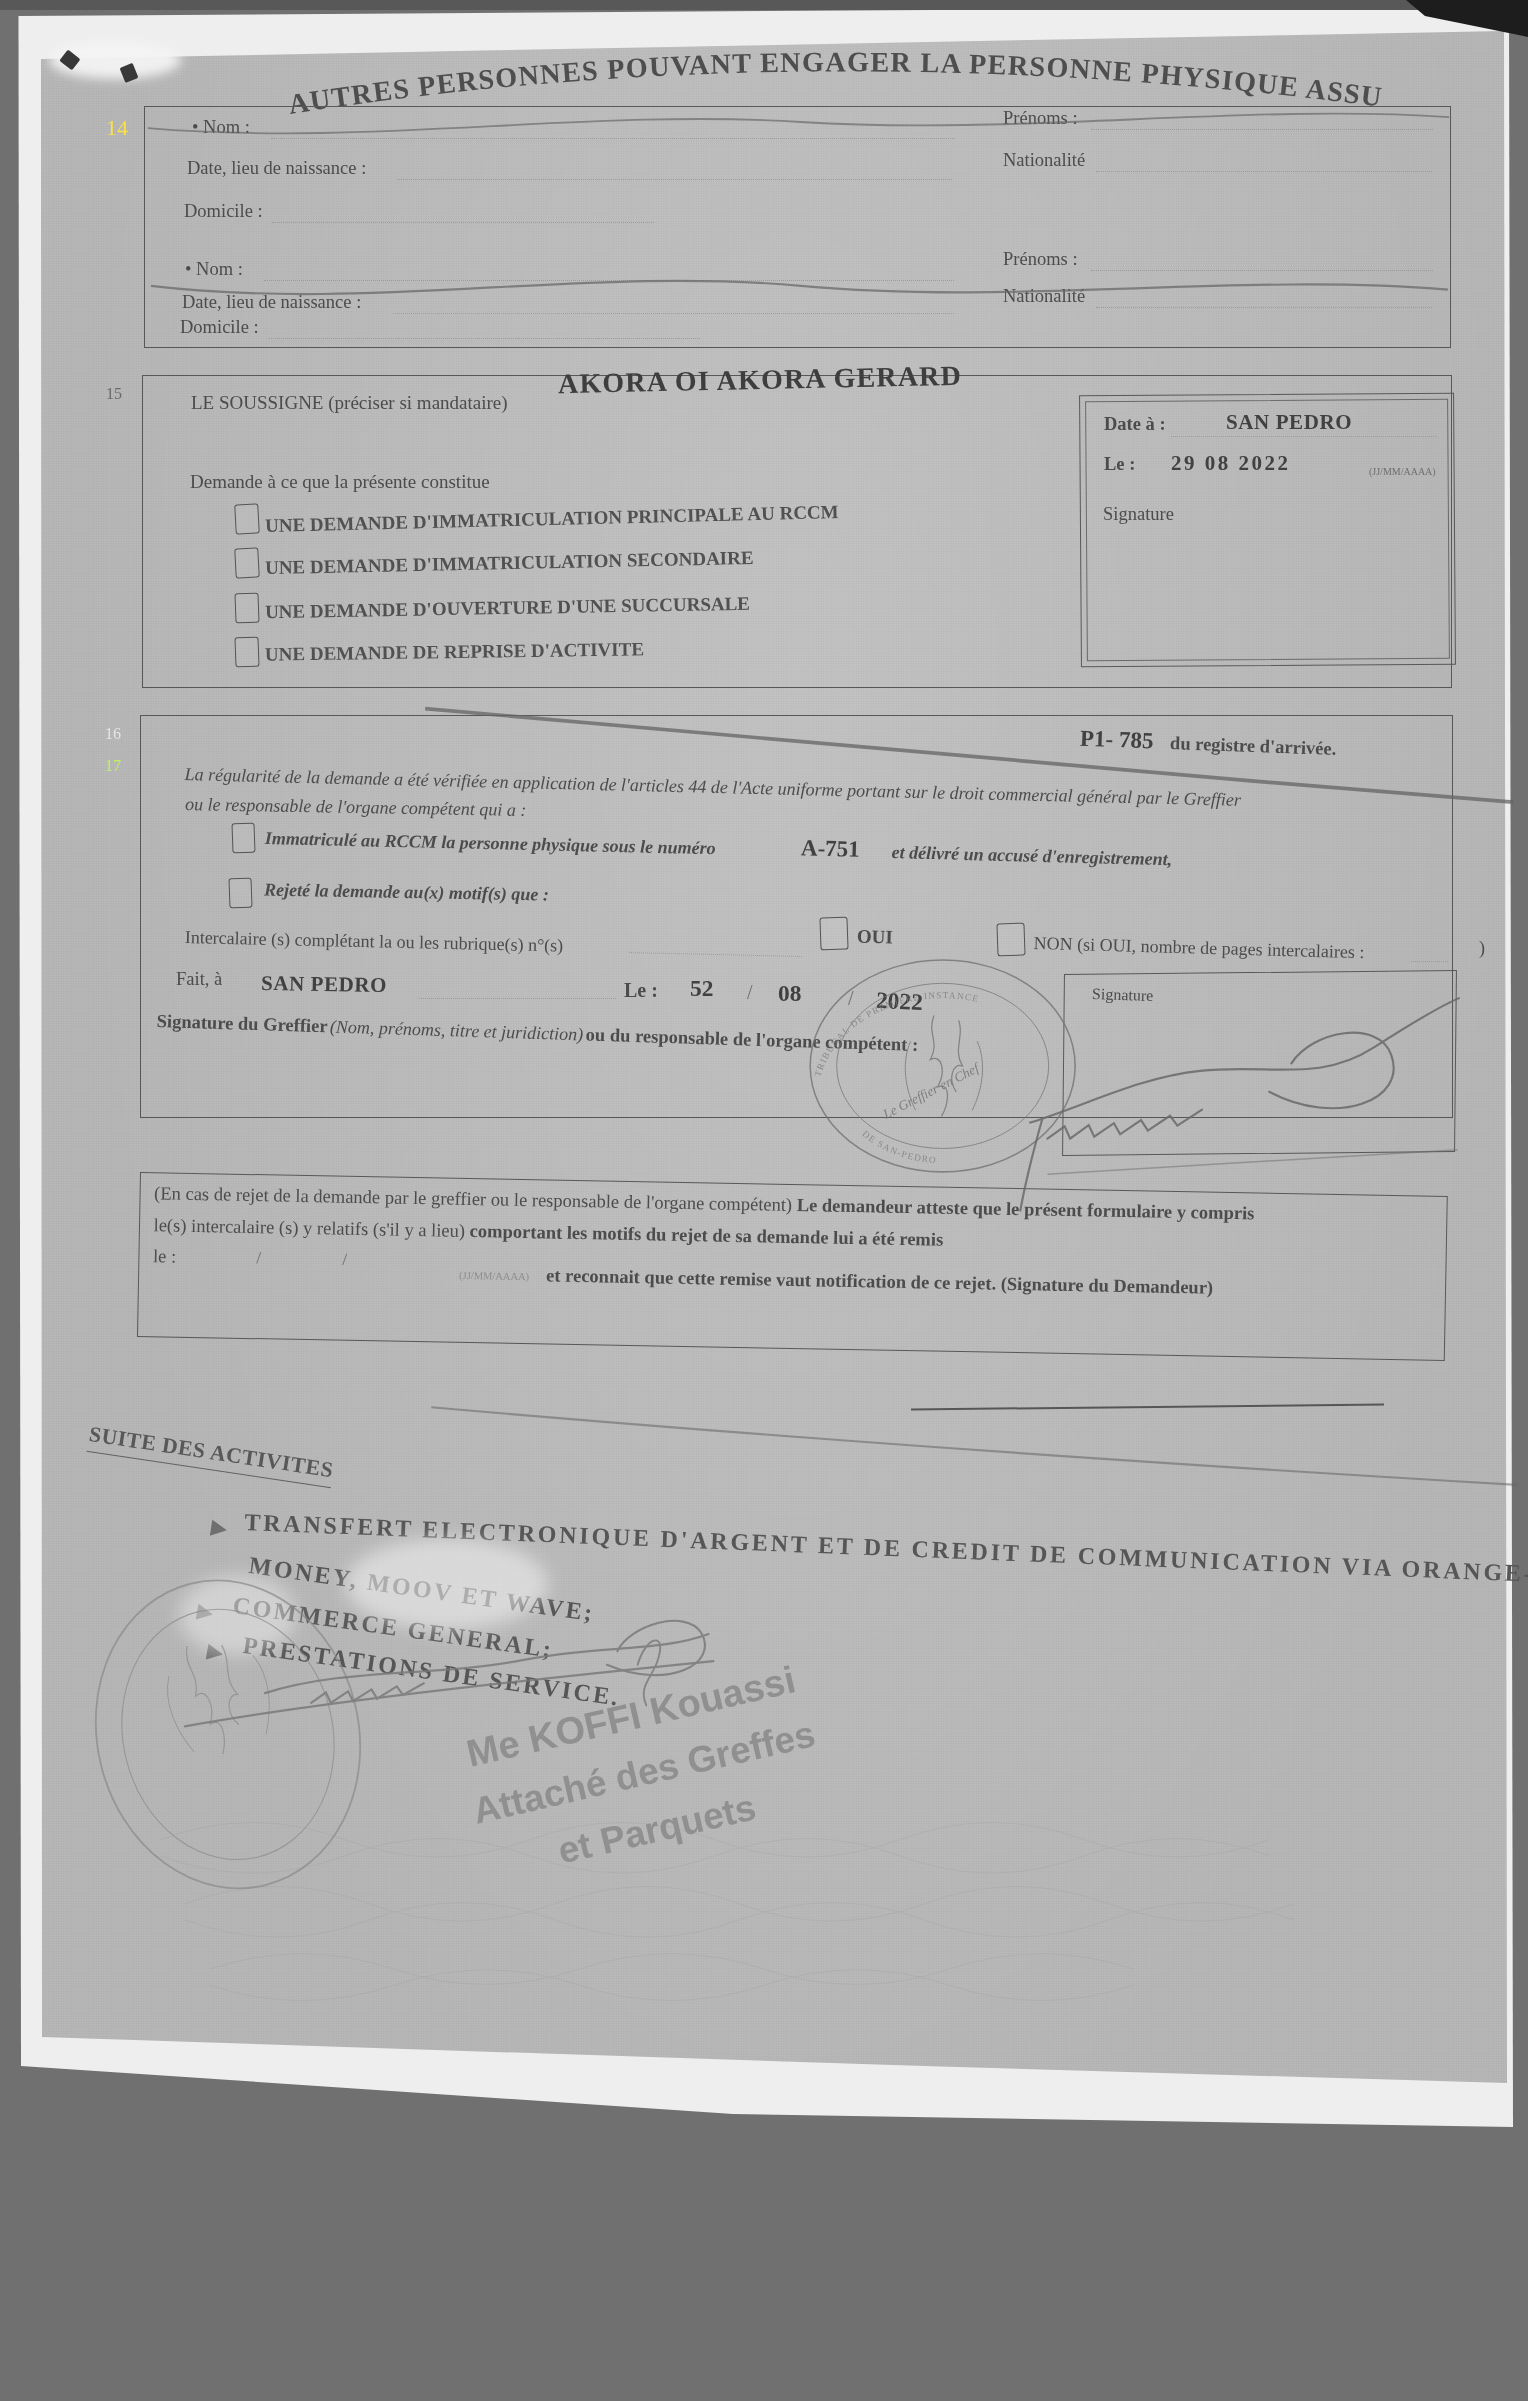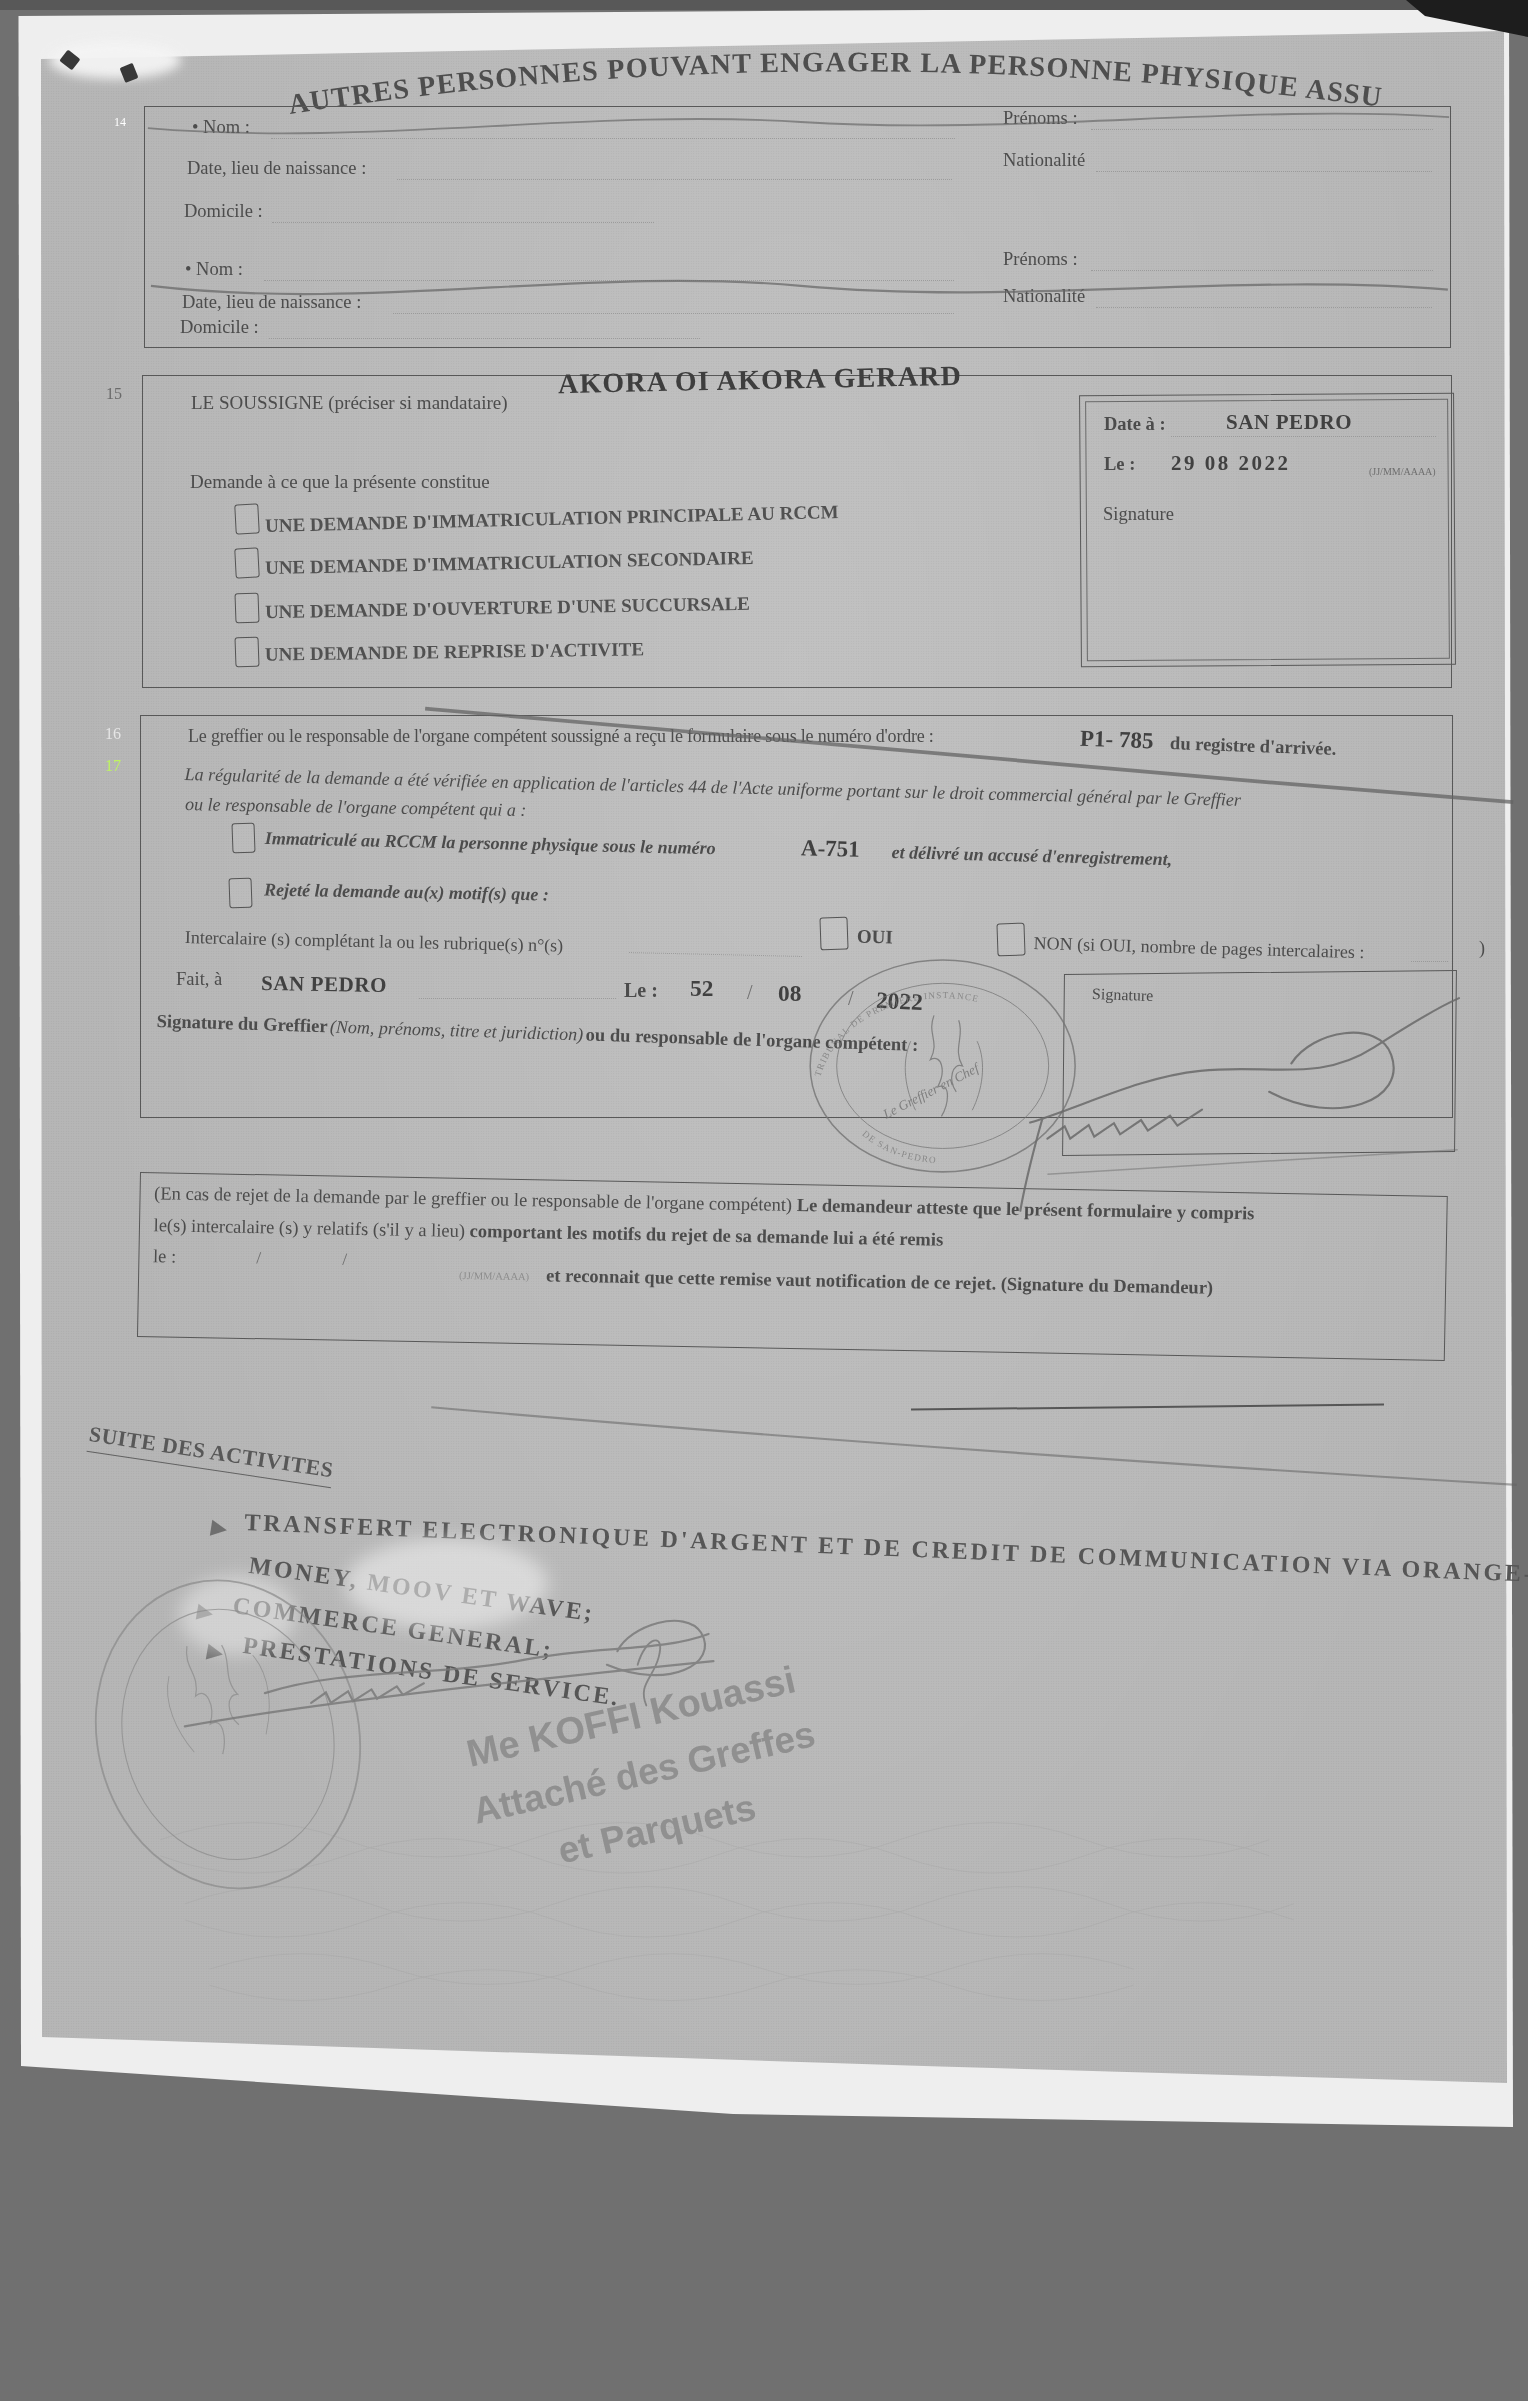--- a/index.html
+++ b/index.html
@@ -49,21 +49,21 @@
 
   <svg class="abs" style="left:0;top:0;width:1528px;height:197px" viewBox="0 0 2480 320">
     <defs>
         <path id="titleArc" d="M 470,185 Q 1320,52 2255,175"></path>
       </defs>
     <text font-family="Liberation Serif, DejaVu Serif, serif" font-weight="bold" font-size="46" letter-spacing="2" fill="#4e4e4e">
       <textPath href="#titleArc">AUTRES PERSONNES POUVANT ENGAGER LA PERSONNE PHYSIQUE ASSUJETTIE</textPath>
     </text>
   </svg>
 
-  <div class="lbl" style="left:114px;top:115px;font-size:12px;color:#ffffff">14</div>
+  <div class="lbl" style="left:106px;top:115px;font-size:22px;color:#fde047">14</div>
   <div class="box" style="left:144px;top:106px;width:1305px;height:240px"></div>
 
   <div class="lbl" style="left:192px;top:117px;font-size:18.5px">• Nom :</div>
   <div class="fill-line" style="left:271px;top:138px;width:684px"></div>
   <div class="lbl" style="left:1003px;top:108px;font-size:18.5px">Prénoms :</div>
   <div class="fill-line" style="left:1091px;top:129px;width:342px"></div>
 
   <div class="lbl" style="left:187px;top:158px;font-size:18.5px">Date, lieu de naissance :</div>
   <div class="fill-line" style="left:397px;top:179px;width:555px"></div>
   <div class="lbl" style="left:1003px;top:150px;font-size:18.5px">Nationalité</div>
@@ -113,21 +113,20 @@
   <div class="fill-line" style="left:1171px;top:436px;width:265px"></div>
   <div class="lbl b" style="left:1104px;top:454px;font-size:18.5px">Le :</div>
   <div class="lbl b" style="left:1171px;top:451px;font-size:21px;color:#414141;letter-spacing:2.5px">29  08   2022</div>
   <div class="lbl faded" style="left:1369px;top:466px;font-size:10px">(JJ/MM/AAAA)</div>
   <div class="lbl" style="left:1103px;top:504px;font-size:18.5px">Signature</div>
 
   <div class="lbl" style="left:105px;top:725px;font-size:16px;color:#e5e5e5">16</div>
   <div class="lbl" style="left:105px;top:757px;font-size:16px;color:#bef264">17</div>
   <div class="box" style="left:140px;top:715px;width:1311px;height:401px"></div>
 
-  <div class="lbl" style="left:188px;top:726px;font-size:18px;letter-spacing:-0.2px">Le greffier ou le responsable de l'organe compétent soussigné a reçu le formulaire sous le numéro d'ordre :</div>
   <span class="lbl b" style="left:1080px;top:727px;font-size:23px;color:#414141;transform:rotate(2deg)">P1- 785</span>
   <span class="lbl b" style="left:1170px;top:736px;font-size:18.5px;transform:rotate(2deg)">du registre d'arrivée.</span>
 
   <div class="lbl i" style="left:185px;top:764px;font-size:18px;transform:rotate(1.4deg);transform-origin:left top">La régularité de la demande a été vérifiée en application de l'articles 44 de l'Acte uniforme portant sur le droit commercial général par le Greffier</div>
   <div class="lbl i" style="left:185px;top:797px;font-size:18px;transform:rotate(1deg)">ou le responsable de l'organe compétent qui a :</div>
 
   <div class="cb" style="left:232px;top:823px;width:21px;height:28px;transform:rotate(-2deg)"></div>
   <div class="lbl i b" style="left:265px;top:828px;font-size:18px;transform:rotate(1.3deg);transform-origin:left top">Immatriculé au RCCM la personne physique sous le numéro</div>
   <div class="lbl b" style="left:801px;top:836px;font-size:23px;color:#414141;transform:rotate(1.5deg)">A-751</div>
   <div class="lbl i b" style="left:892px;top:842px;font-size:18px;transform:rotate(1.5deg);transform-origin:left top">et délivré un accusé d'enregistrement,</div>

